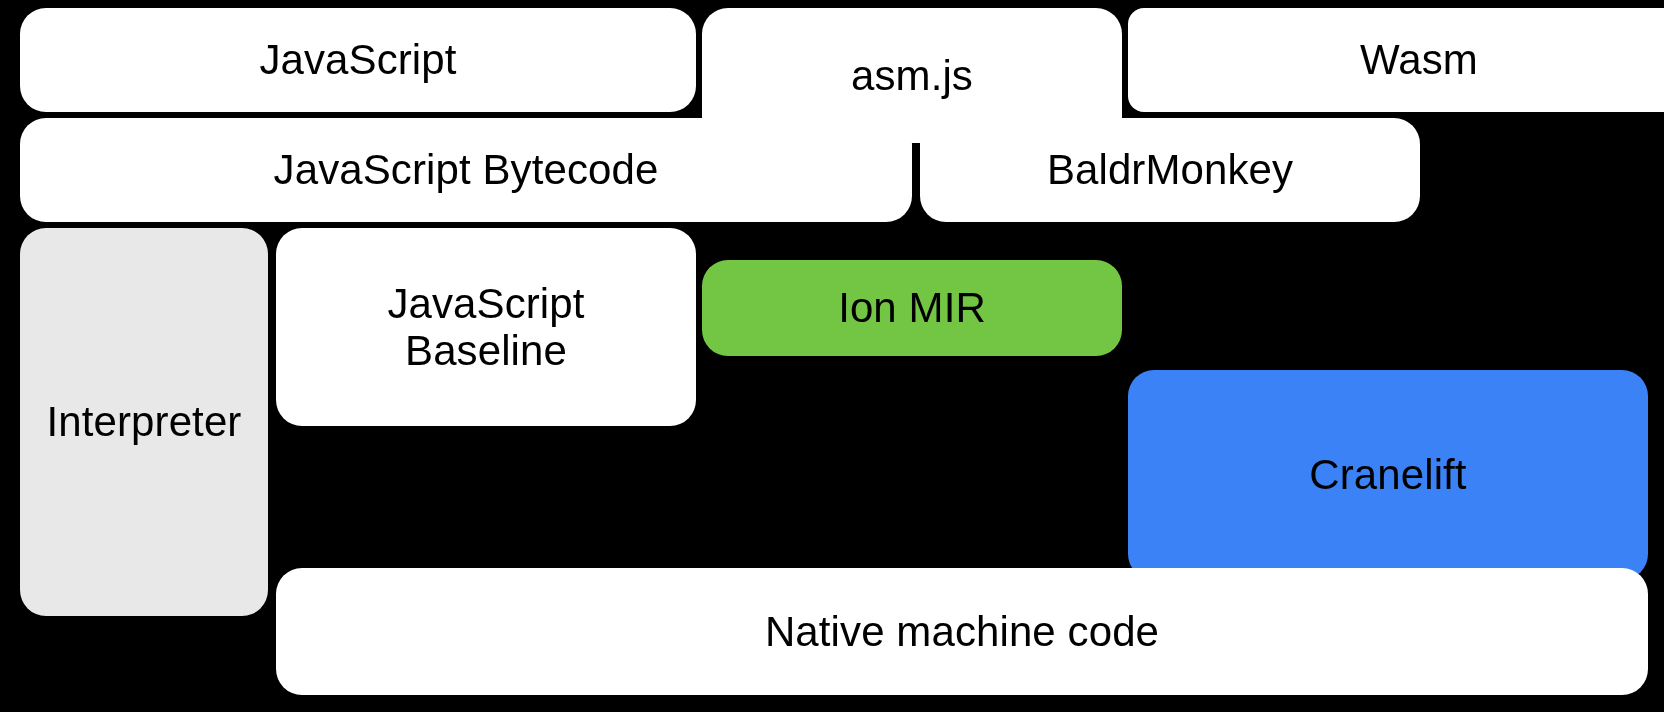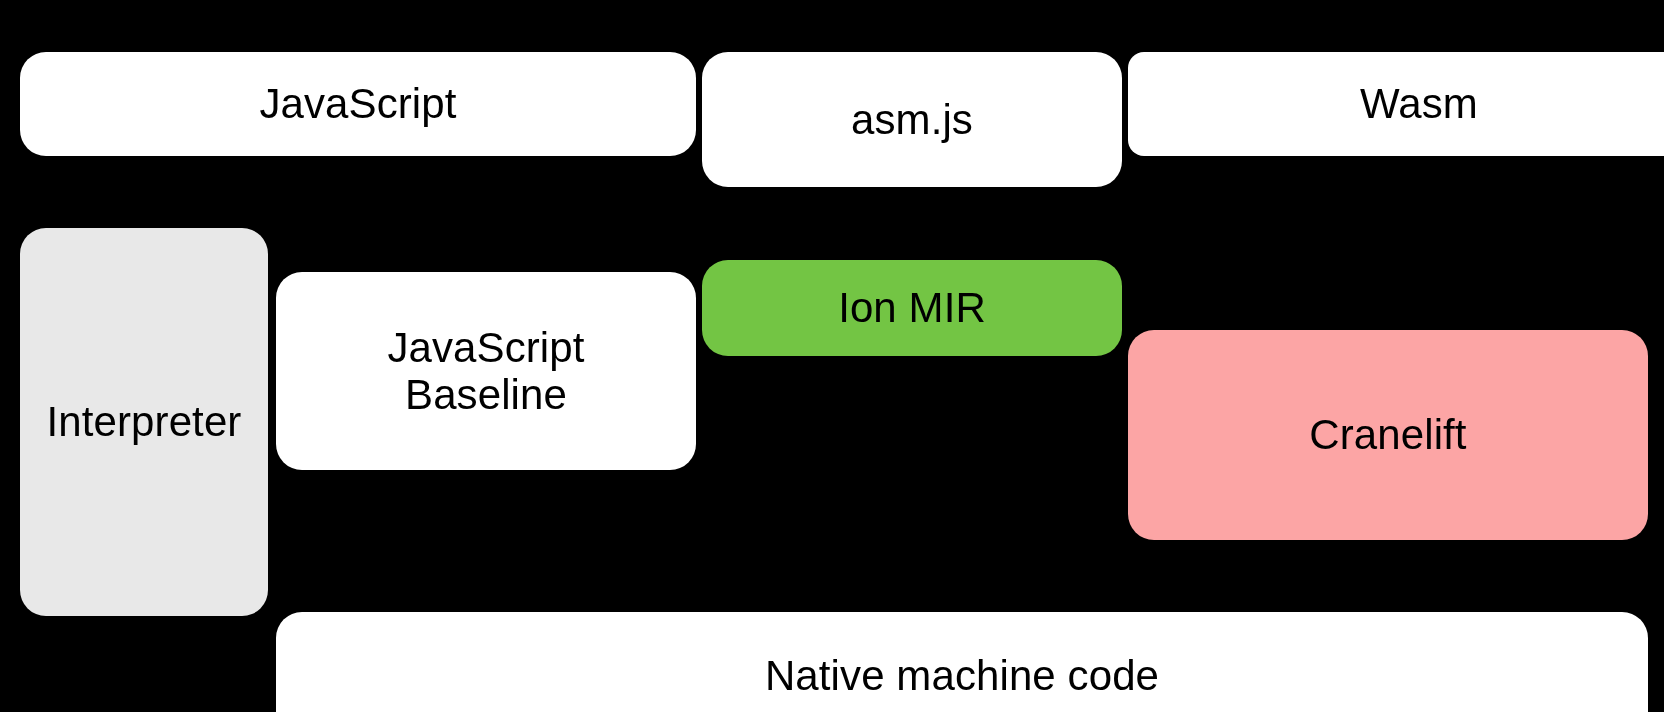--- a/index.html
+++ b/index.html
@@ -24,31 +24,33 @@
     justify-content: center;
     text-align: center;
     color: #000000;
     font-size: 42px;
     line-height: 1.12;
     font-weight: 400;
     letter-spacing: 0.1px;
     white-space: pre-line;
     user-select: none;
   }
-  .fill-white  { background: #ffffff; margin-top: 44px; }
+  .fill-white  { background: #ffffff; }
   .fill-gray   { background: #e8e8e8; }
   .fill-green  { background: #73c544; margin-top: 32px; }
-  .fill-pink   { background: #fca5a5; }
+  .fill-pink   { background: #3b82f6; margin-top: 40px; }
 </style>
 </head>
 <body>
 
 <div id="diagram" style="background: rgb(0, 0, 0);">
     <div class="node fill-white" style="left: 20px; top: 8px; width: 676px; height: 104px;">JavaScript</div>
     <div class="node fill-white" style="left: 702px; top: 8px; width: 420px; height: 135px;">asm.js</div>
     <div class="node fill-white" style="left: 1128px; top: 8px; width: 582px; height: 104px; border-radius: 16px;">Wasm</div>
+    <div class="node fill-white" style="left: 20px; top: 118px; width: 892px; height: 104px;">JavaScript Bytecode</div>
+    <div class="node fill-white" style="left: 920px; top: 118px; width: 500px; height: 104px;">BaldrMonkey</div>
     <div class="node fill-gray" style="left: 20px; top: 228px; width: 248px; height: 388px;">Interpreter</div>
     <div class="node fill-white" style="left: 276px; top: 228px; width: 420px; height: 198px;">JavaScript
 Baseline</div>
     <div class="node fill-green" style="left: 702px; top: 228px; width: 420px; height: 96px;">Ion MIR</div>
     <div class="node fill-pink" style="left: 1128px; top: 330px; width: 520px; height: 210px;">Cranelift</div>
     <div class="node fill-white" style="left: 276px; top: 568px; width: 1372px; height: 127px;">Native machine code</div>
   </div>
 
 </body></html>

